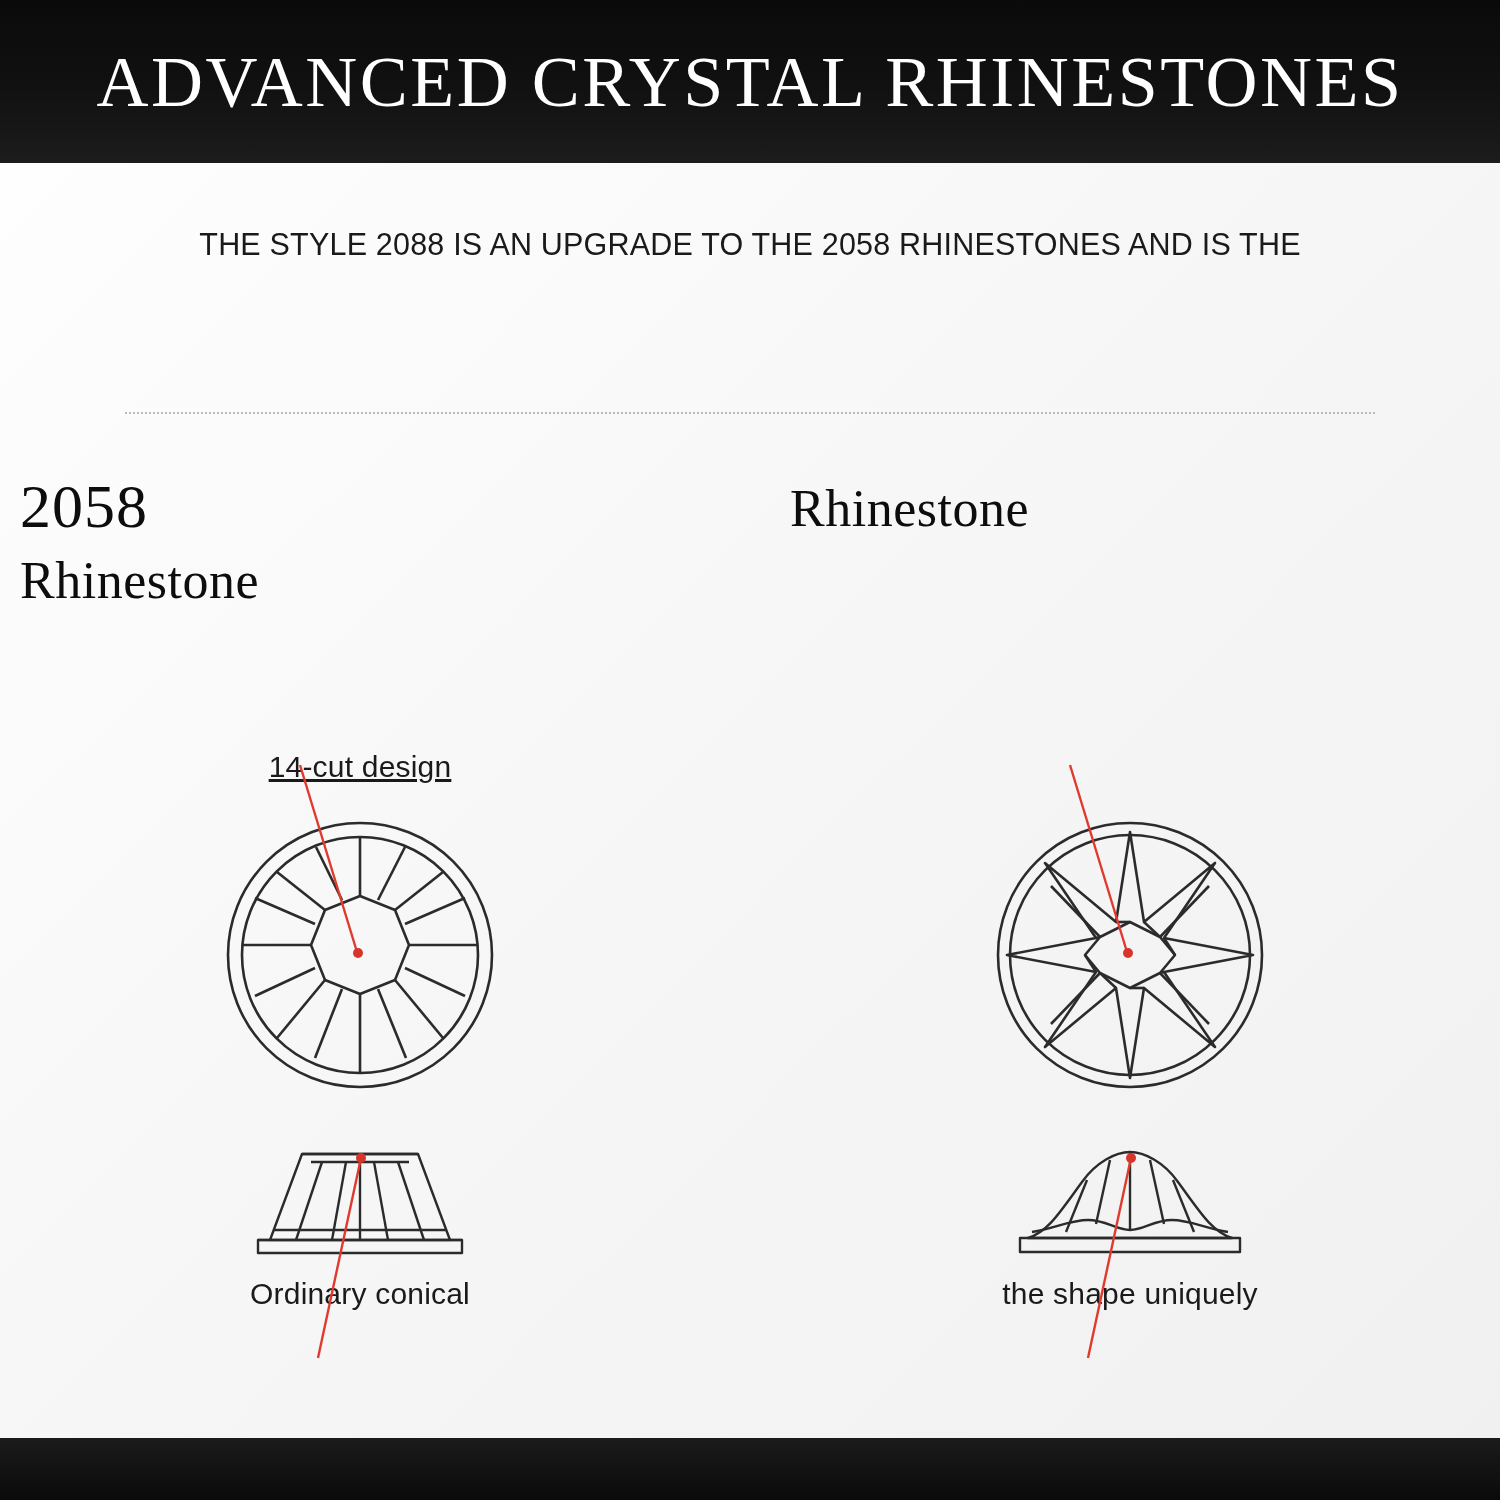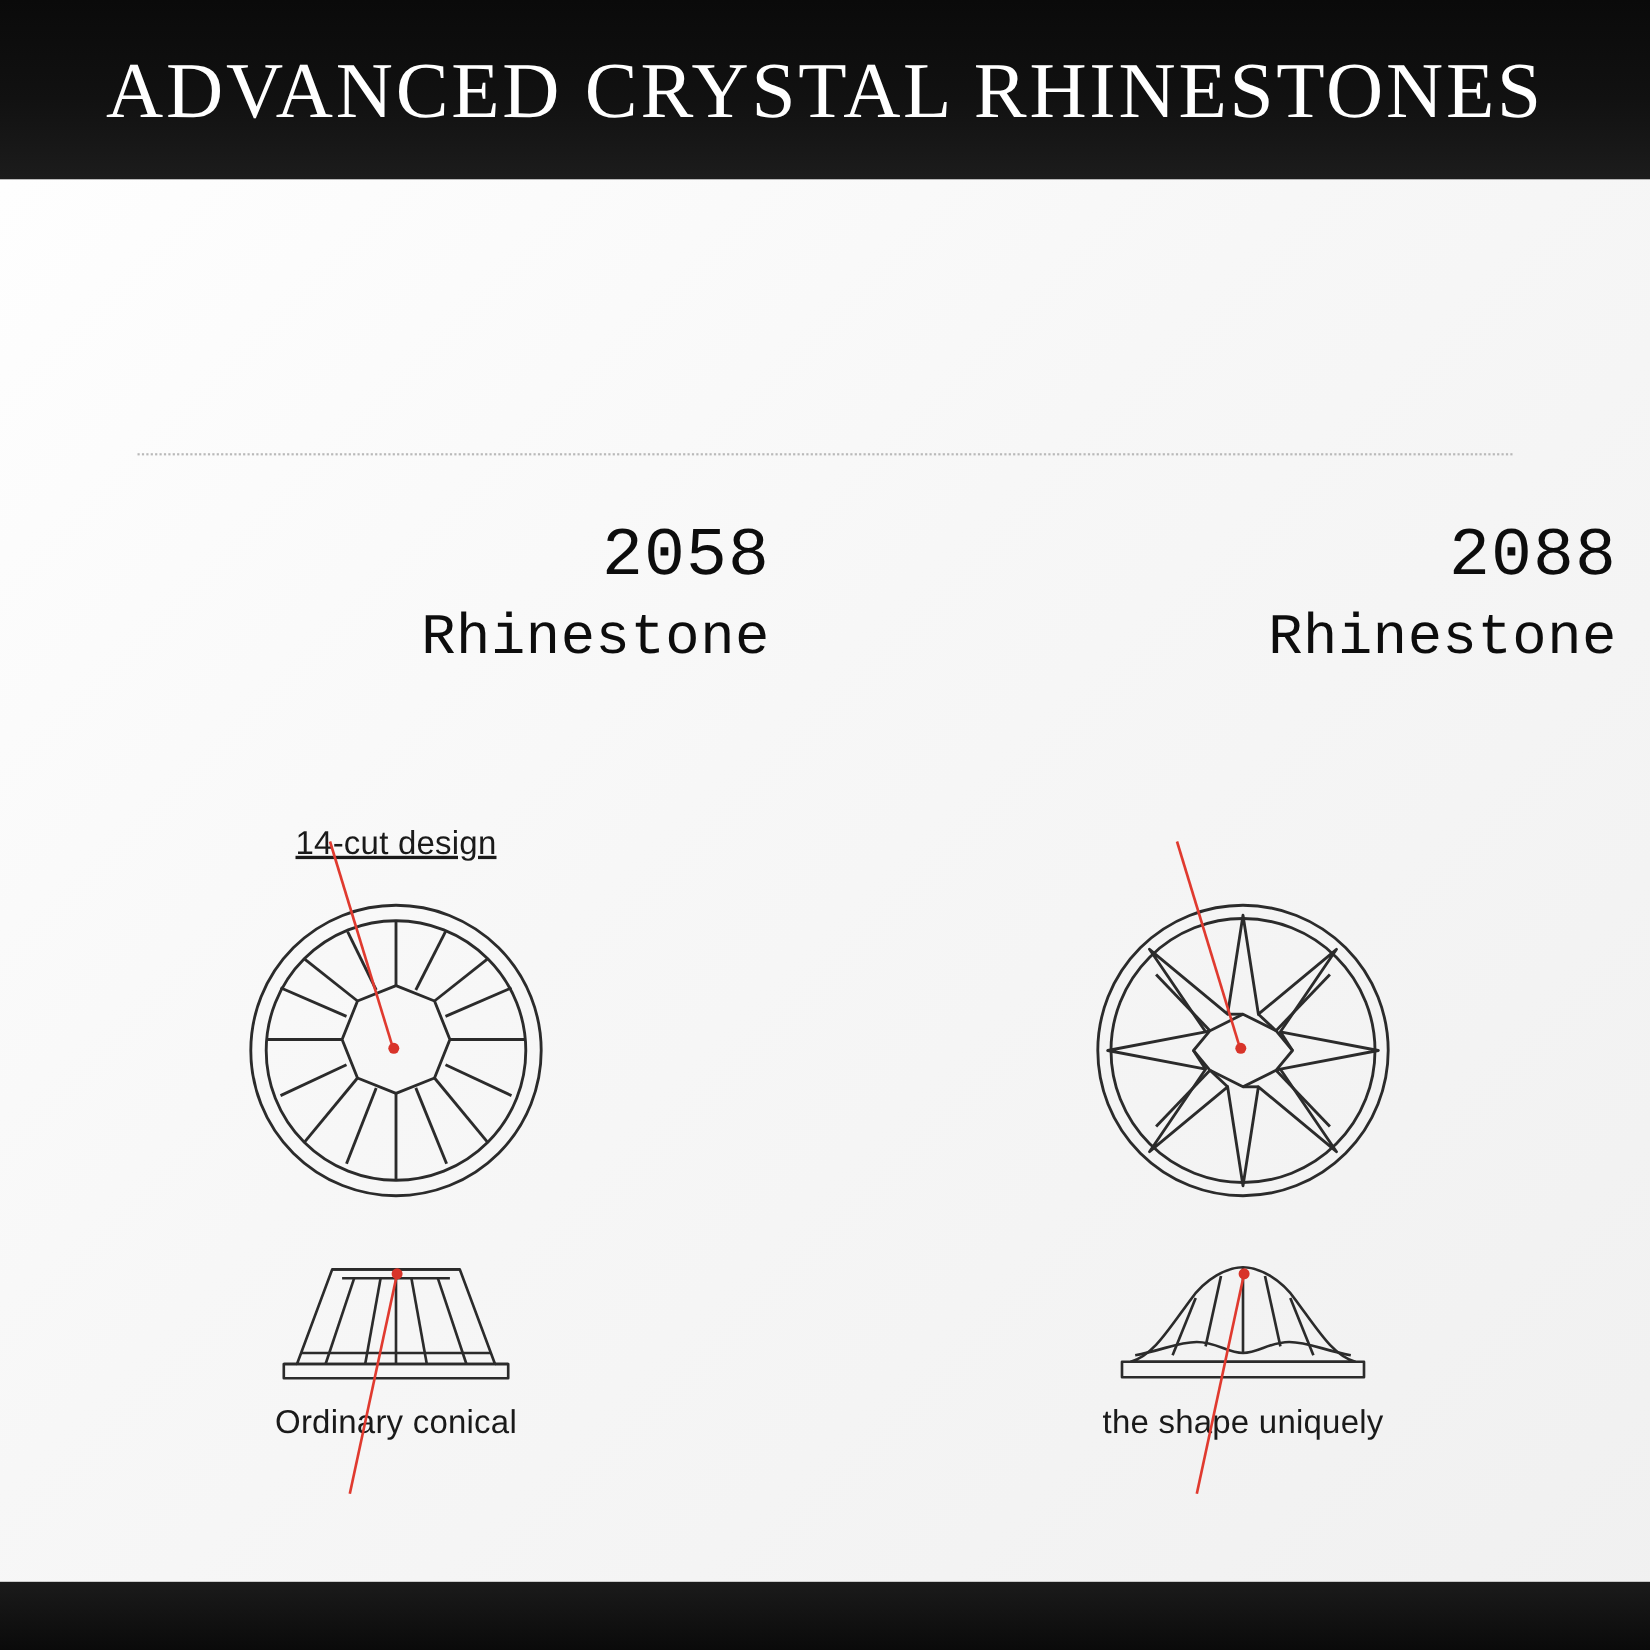--- a/index.html
+++ b/index.html
@@ -80,22 +80,22 @@
   .col {
     position: absolute;
     top: 470px;
     width: 680px;
     height: 930px;
   }
   .col-left { left: 20px; }
   .col-right { left: 790px; }
 
   .col-heading {
-    text-align: right;
-    font-family: Liberation Mono, monospace;
+    text-align: left;
+    font-family: Liberation Serif, serif;
     color: #0d0d0d;
     font-weight: 400;
   }
   .col-heading .line1 {
     font-size: 62px;
     line-height: 72px;
     letter-spacing: 1px;
   }
   .col-heading .line2 {
     font-size: 52px;
@@ -134,20 +134,21 @@
 </head>
 <body>
 
 <div class="page">
 
   <div class="banner">
     <div class="banner-title">ADVANCED CRYSTAL RHINESTONES</div>
   </div>
 
   <div class="intro">
+    <div>THE STYLE 2088 IS AN UPGRADE TO THE 2058 RHINESTONES AND IS THE</div>
   </div>
 
   <div class="divider"></div>
 
   <div class="col col-left">
 
     <div class="col-heading">
       <div class="line1">2058</div>
       <div class="line2">Rhinestone</div>
     </div>
@@ -216,21 +217,20 @@
         </g>
         <line x1="168" y1="238" x2="211" y2="38" stroke="#e03a2f" stroke-width="2.4"></line>
         <circle cx="211" cy="38" r="5" fill="#d8342a" stroke="none"></circle>
       </svg>
     </div>
   </div>
 
   <div class="col col-right">
 
     <div class="col-heading">
-      <div class="line1">2088</div>
       <div class="line2">Rhinestone</div>
     </div>
 
 
     <div class="svg-top fig-top">
       <svg width="420" height="300" viewBox="0 0 420 300" aria-hidden="true">
         <g fill="none" stroke="#2b2b2b" stroke-width="2.6" stroke-linejoin="round">
           <circle cx="210" cy="155" r="132"></circle>
           <circle cx="210" cy="155" r="120"></circle>
 

